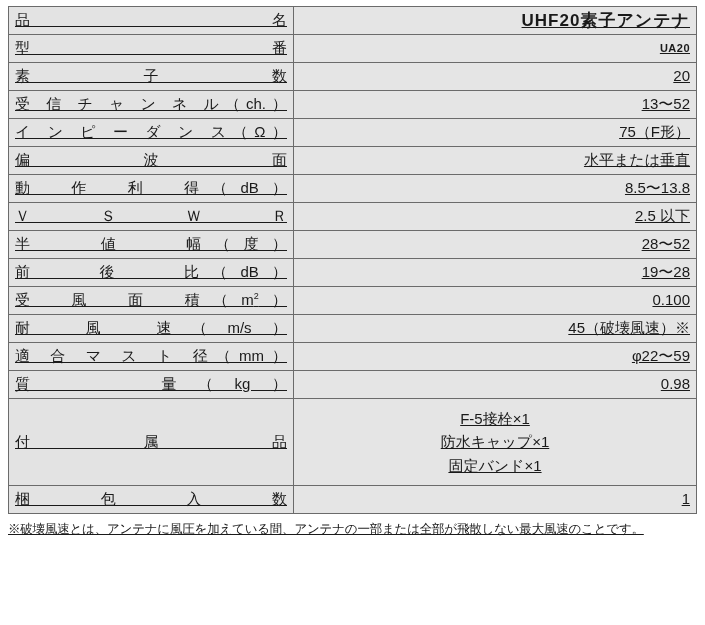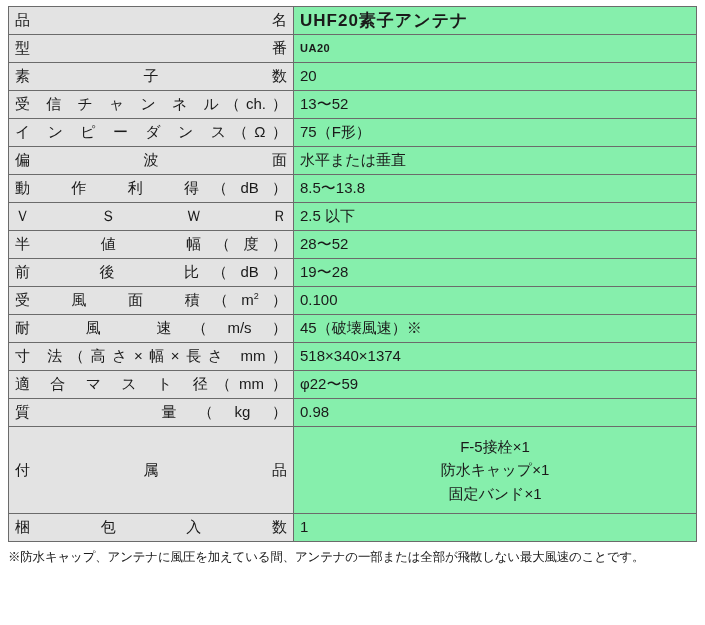--- a/index.html
+++ b/index.html
@@ -13,20 +13,21 @@
     font-family: "Liberation Sans", sans-serif;
     color: #1a1a1a;
     overflow: hidden;
   }
   .sheet {
     position: relative;
     width: 649px;
     height: 625px;
     box-sizing: border-box;
     padding: 6px 12px 0 8px;
+    text-decoration: underline;
   }
   table.spec {
     border-collapse: collapse;
     width: 689px;
     table-layout: fixed;
     border: 1px solid #6b6b6b;
   }
   table.spec td {
     border: 1px solid #6b6b6b;
     height: 27px;
@@ -38,22 +39,22 @@
   td.label {
     width: 272px;
     background: #e3e3e3;
     text-align: justify;
     text-align-last: justify;
     white-space: nowrap;
     font-size: 15px;
     letter-spacing: 0px;
   }
   td.value {
-    background: #86efac;
-    text-align: left;
+    background: #e5e5e5;
+    text-align: right;
     white-space: nowrap;
   }
   tr.head td.value {
     font-weight: bold;
     font-size: 17px;
     letter-spacing: 1px;
   }
   tr.head td.label {
     font-size: 15px;
   }
@@ -136,24 +137,20 @@
         <td class="label">
           <span>受　風　面　積（m<sup class="sq">2</sup>）</span>
         </td>
         <td class="value">0.100</td>
       </tr>
       <tr>
         <td class="label">耐　風　速（m/s）</td>
         <td class="value">45（破壊風速）※</td>
       </tr>
       <tr>
-        <td class="label">寸 法（高さ×幅×長さ mm）</td>
-        <td class="value">518×340×1374</td>
-      </tr>
-      <tr>
         <td class="label">適 合 マ ス ト 径（mm）</td>
         <td class="value">φ22〜59</td>
       </tr>
       <tr>
         <td class="label">質　　　量（kg）</td>
         <td class="value">0.98</td>
       </tr>
       <tr class="accessories">
         <td class="label">付　　　属　　　品</td>
         <td class="value">
@@ -164,14 +161,14 @@
           </div>
         </td>
       </tr>
       <tr>
         <td class="label">梱　　包　　入　　数</td>
         <td class="value">1</td>
       </tr>
     </tbody>
   </table>
 
-  <div class="note">※防水キャップ、アンテナに風圧を加えている間、アンテナの一部または全部が飛散しない最大風速のことです。</div>
+  <div class="note">※破壊風速とは、アンテナに風圧を加えている間、アンテナの一部または全部が飛散しない最大風速のことです。</div>
 </div>
 
 </body></html>

